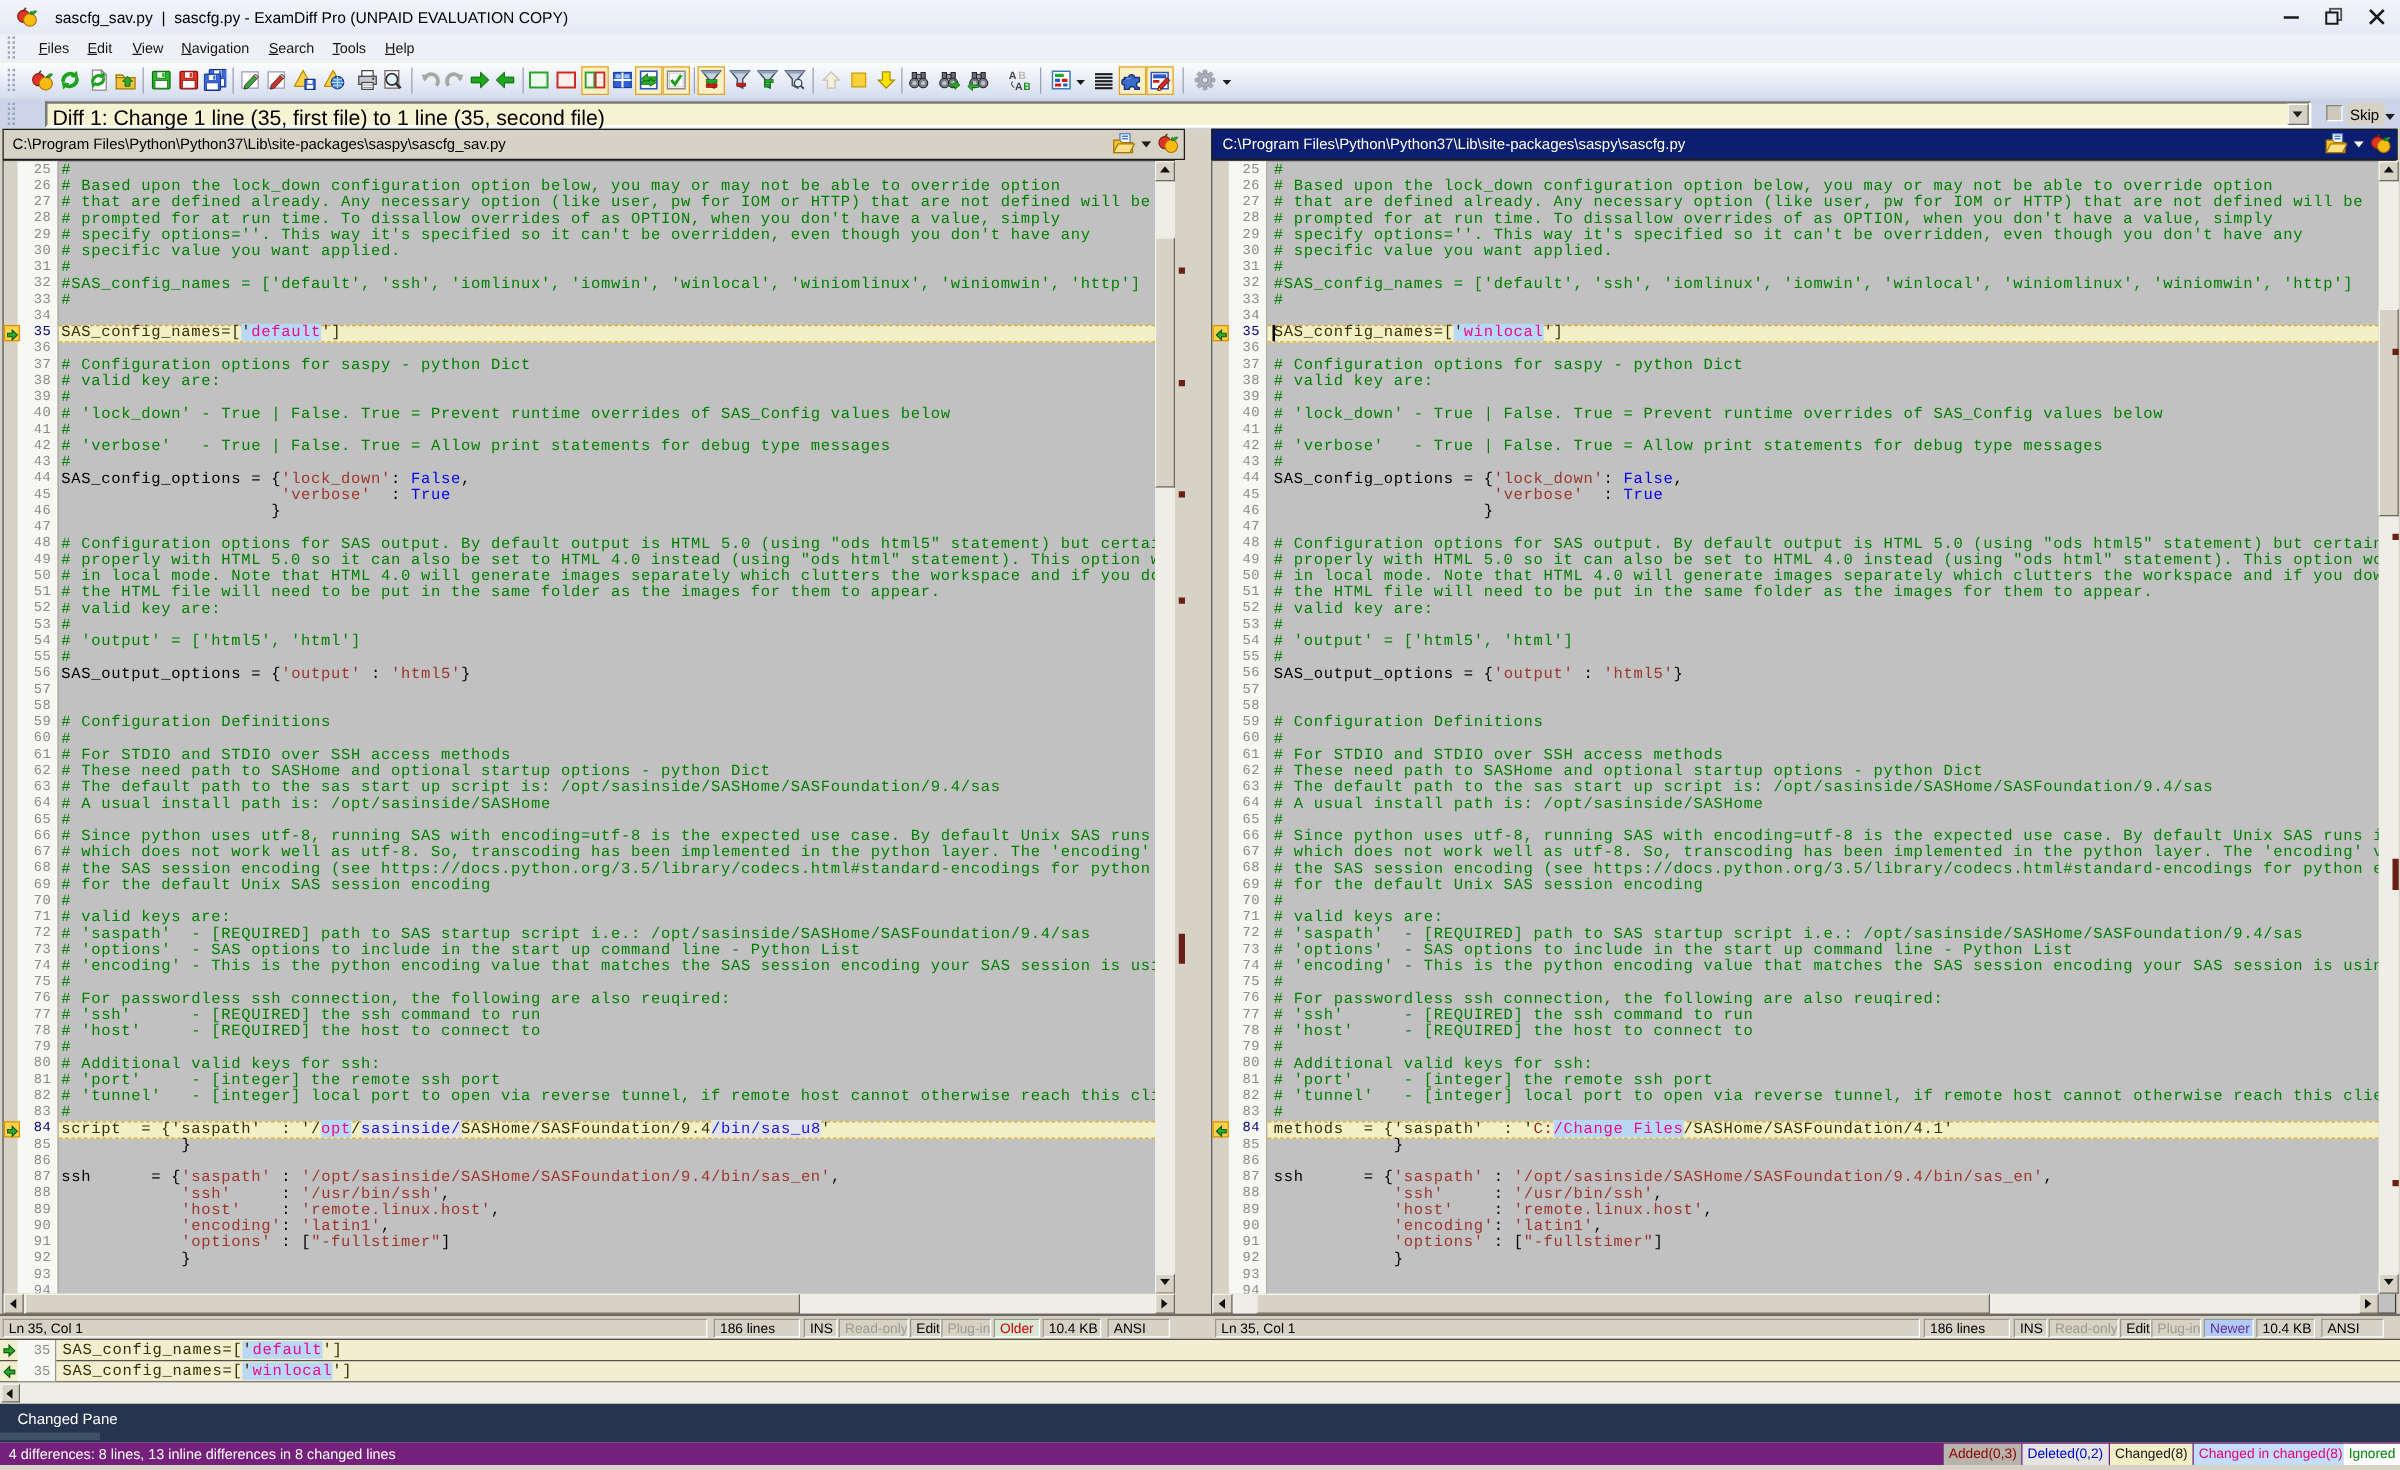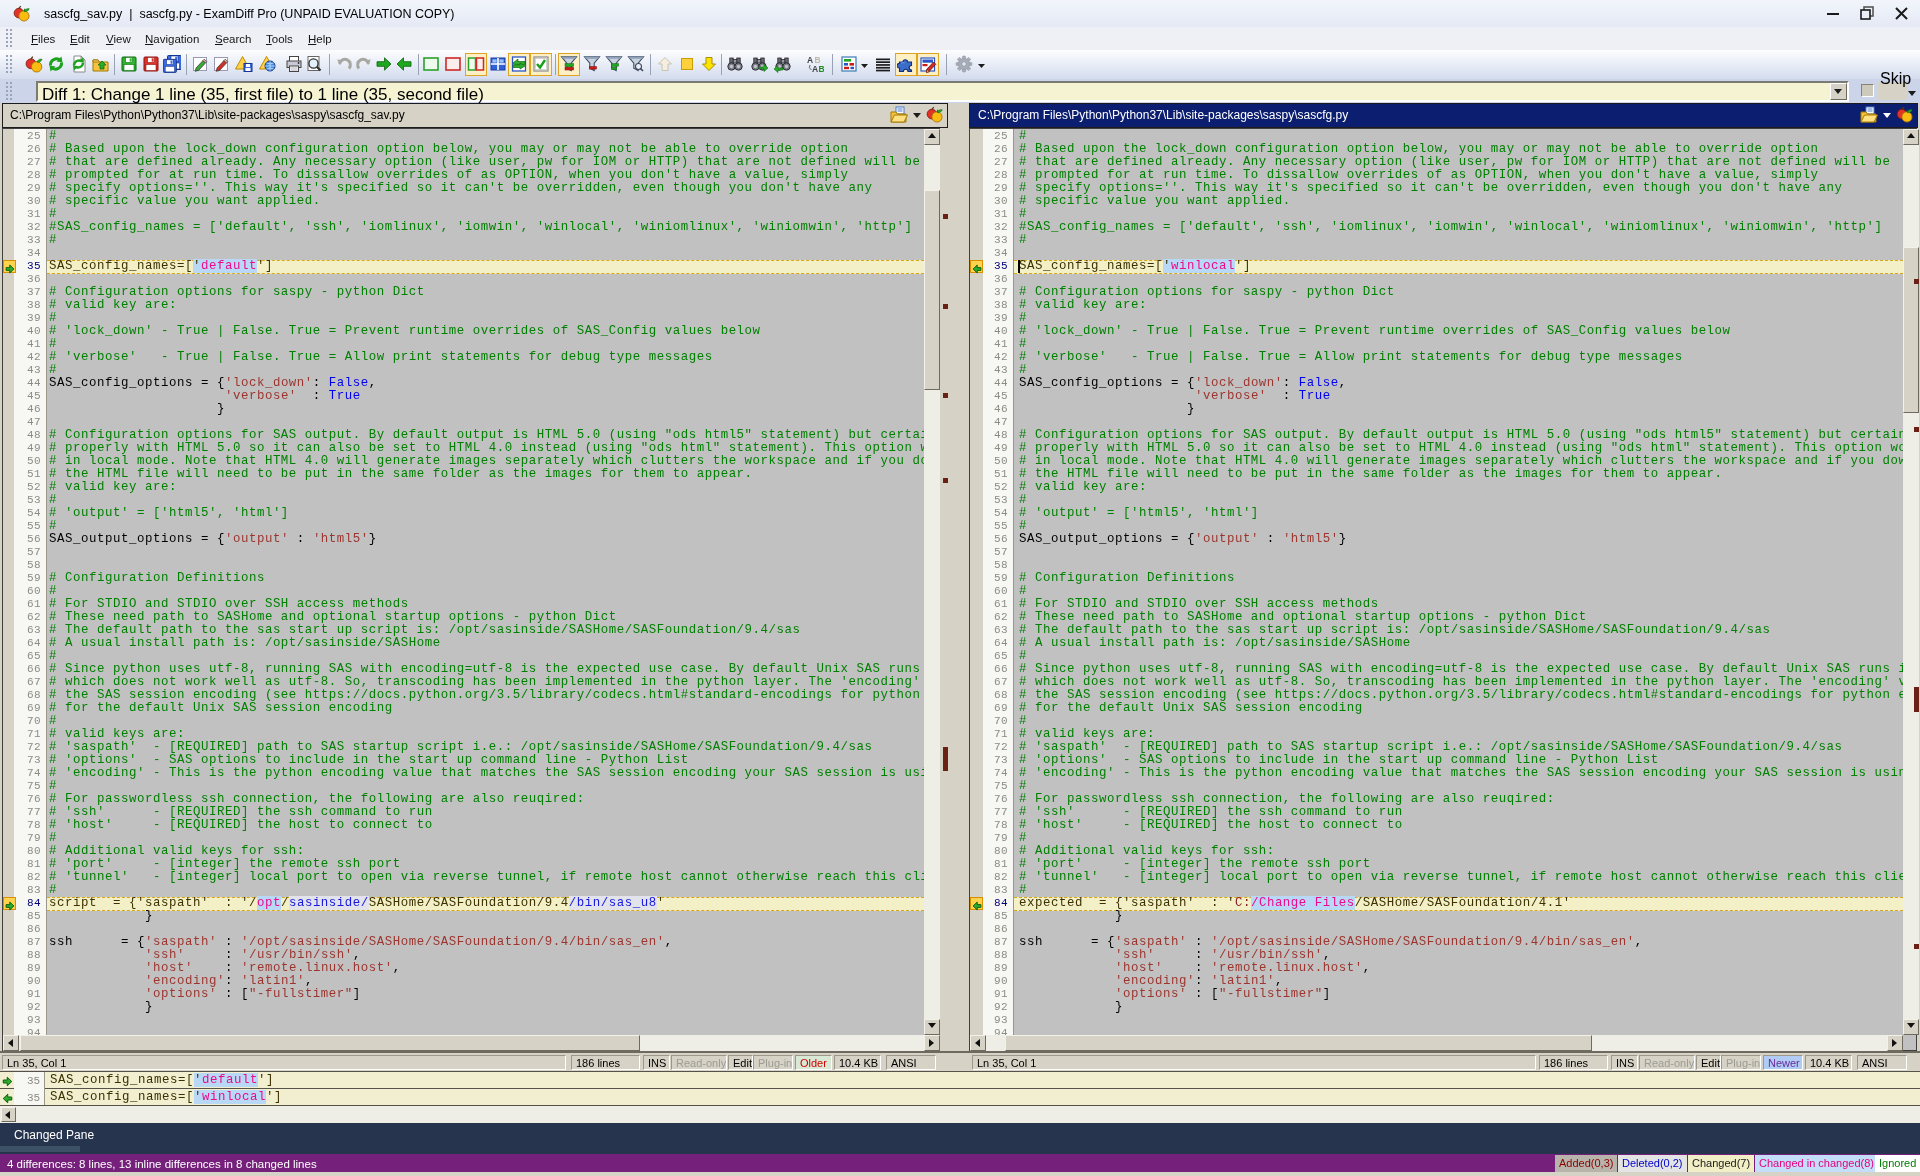--- a/index.html
+++ b/index.html
@@ -334,21 +334,21 @@
       <rect x="4" y="16" width="2" height="2" fill="#9aa4b8"></rect>
     </svg></div>
 <div class="abs" style="left:36px;top:81px;width:1813px;height:21px;background:#f6f3d2;border-top:2px solid #7b7b73;border-left:2px solid #7b7b73;border-bottom:2px solid #fff;border-right:2px solid #fff"></div>
 <div class="abs" style="left:42px;top:85px;font-size:17px;color:#000">Diff 1: Change 1 line (35, first file) to 1 line (35, second file)</div>
 <div class="abs" style="left:1830px;top:83px;width:17px;height:17px;background:#d6d2c6;border-top:1px solid #fff;border-left:1px solid #fff;border-right:1px solid #6e6a60;border-bottom:1px solid #6e6a60"></div>
 <svg class="abs" style="left:1834px;top:89px" width="9" height="6">
     <polygon points="0,0 8,0 4,5" fill="#1c1c1c"></polygon>
   </svg>
 <div class="abs" style="left:1861px;top:84px;width:13px;height:13px;background:#cdc9bd;border-top:1.5px solid #87836f;border-left:1.5px solid #87836f;border-bottom:1.5px solid #fff;border-right:1.5px solid #fff"></div>
 <div class="abs" style="left:1878px;top:82px;width:30px;height:18px;background:#d6d2c6"></div>
-<div class="abs" style="left:1880px;top:70px;font-size:16px;color:#000">Skip</div>
+<div class="abs" style="left:1880px;top:85px;font-size:12px;color:#000">Skip</div>
 <svg class="abs" style="left:1908px;top:91px" width="9" height="6">
     <polygon points="0,0 8,0 4,5" fill="#1c1c1c"></polygon>
   </svg>
 <div class="abs" style="left:2px;top:103px;width:946px;height:25px;background:#d6d2c6;border:1px solid #1c1c1c"></div>
 <div class="abs" style="left:10px;top:108px;font-size:12px;color:#000;white-space:nowrap">C:\Program Files\Python\Python37\Lib\site-packages\saspy\sascfg_sav.py</div>
 <div class="abs" style="left:890px;top:106px;width:18px;height:17px"><svg width="18" height="17" viewBox="0 0 18 17">
 <rect x="6" y="1" width="8" height="7" fill="#fff" stroke="#4a78c8" stroke-width="1"></rect>
 <path d="M7.5 3 h5 M7.5 5 h5" stroke="#4a78c8" stroke-width="1.2"></path>
 <path d="M1 6 h5 l1.5 2 H16 v8 H1z" fill="#f7c33e" stroke="#a37a00"></path>
 <polygon points="1,16 4.5,9 17.5,9 14,16" fill="#ffe082" stroke="#a37a00"></polygon>
@@ -672,21 +672,21 @@
 <span class="c"># 'encoding' - This is the python encoding value that matches the SAS session encoding your SAS session is usin</span>
 <span class="c">#</span>
 <span class="c"># For passwordless ssh connection, the following are also reuqired:</span>
 <span class="c"># 'ssh'      - [REQUIRED] the ssh command to run</span>
 <span class="c"># 'host'     - [REQUIRED] the host to connect to</span>
 <span class="c">#</span>
 <span class="c"># Additional valid keys for ssh:</span>
 <span class="c"># 'port'     - [integer] the remote ssh port</span>
 <span class="c"># 'tunnel'   - [integer] local port to open via reverse tunnel, if remote host cannot otherwise reach this clien</span>
 <span class="c">#</span>
-<span class="d">expected  = {'saspath'  : '</span><span class="dr">C:</span><span class="bm">/Change Files</span><span class="d">/SASHome/SASFoundation/4.1'</span>
+<span class="d">methods  = {'saspath'  : '</span><span class="dr">C:</span><span class="bm">/Change Files</span><span class="d">/SASHome/SASFoundation/4.1'</span>
 <span>            }</span>
 
 <span>ssh      = {</span><span class="s">'saspath'</span><span> : </span><span class="s">'/opt/sasinside/SASHome/SASFoundation/9.4/bin/sas_en'</span><span>,</span>
 <span>            </span><span class="s">'ssh'</span><span>     : </span><span class="s">'/usr/bin/ssh'</span><span>,</span>
 <span>            </span><span class="s">'host'</span><span>    : </span><span class="s">'remote.linux.host'</span><span>,</span>
 <span>            </span><span class="s">'encoding'</span><span>: </span><span class="s">'latin1'</span><span>,</span>
 <span>            </span><span class="s">'options'</span><span> : [</span><span class="s">"-fullstimer"</span><span>]</span>
 <span>            }</span>
 
 </pre>
@@ -794,15 +794,15 @@
       <polygon points="5,0 5,8 0,4" fill="#111"></polygon>
     </svg>
   </div>
 <div class="abs" style="left:0;top:1123px;width:1920px;height:31px;background:#26344e"></div>
 <div class="abs" style="left:14px;top:1128px;font-size:12px;color:#fff">Changed Pane</div>
 <div class="abs" style="left:0;top:1146px;width:80px;height:6px;background:#3d5166"></div>
 <div class="abs" style="left:0;top:1154px;width:1920px;height:18px;background:#75217b"></div>
 <div class="abs" style="left:7px;top:1158px;font-size:11.5px;color:#fff">4 differences: 8 lines, 13 inline differences in 8 changed lines</div>
 <div class="badge" style="left:1555px;background:#b8b4ac;color:#8b0000">Added(0,3)</div>
 <div class="badge" style="left:1618px;background:#e4e4e4;color:#0000cc">Deleted(0,2)</div>
-<div class="badge" style="left:1688px;background:#f2eec5;color:#1a1a1a">Changed(7)</div>
+<div class="badge" style="left:1688px;background:#f2eec5;color:#1a1a1a">Changed(8)</div>
 <div class="badge" style="left:1755px;background:#c4ddf8;color:#e6007e">Changed in changed(8)</div>
 <div class="badge" style="left:1875px;background:#ffffff;color:#008000">Ignored</div>
 <div class="abs" style="left:0;top:1172px;width:1920px;height:4px;background:#d6d2c6"></div>
 </body></html>

